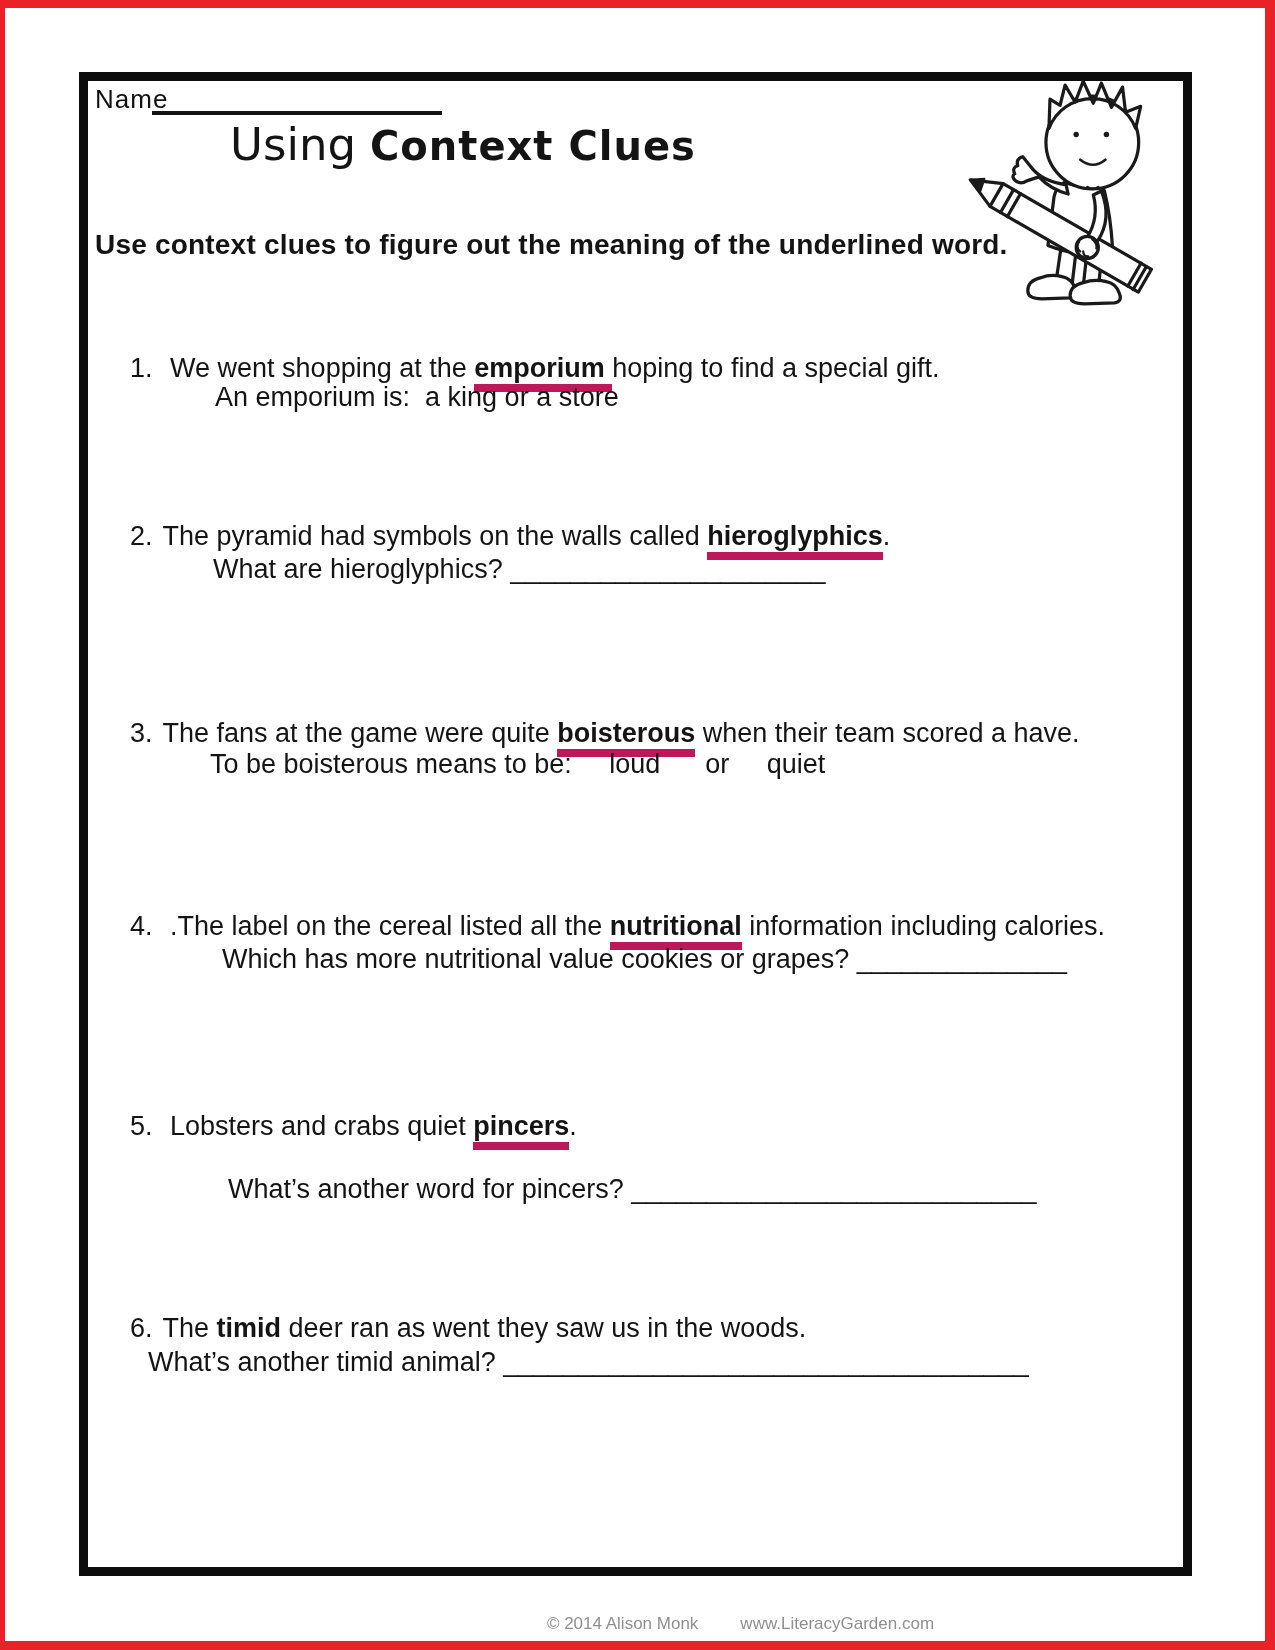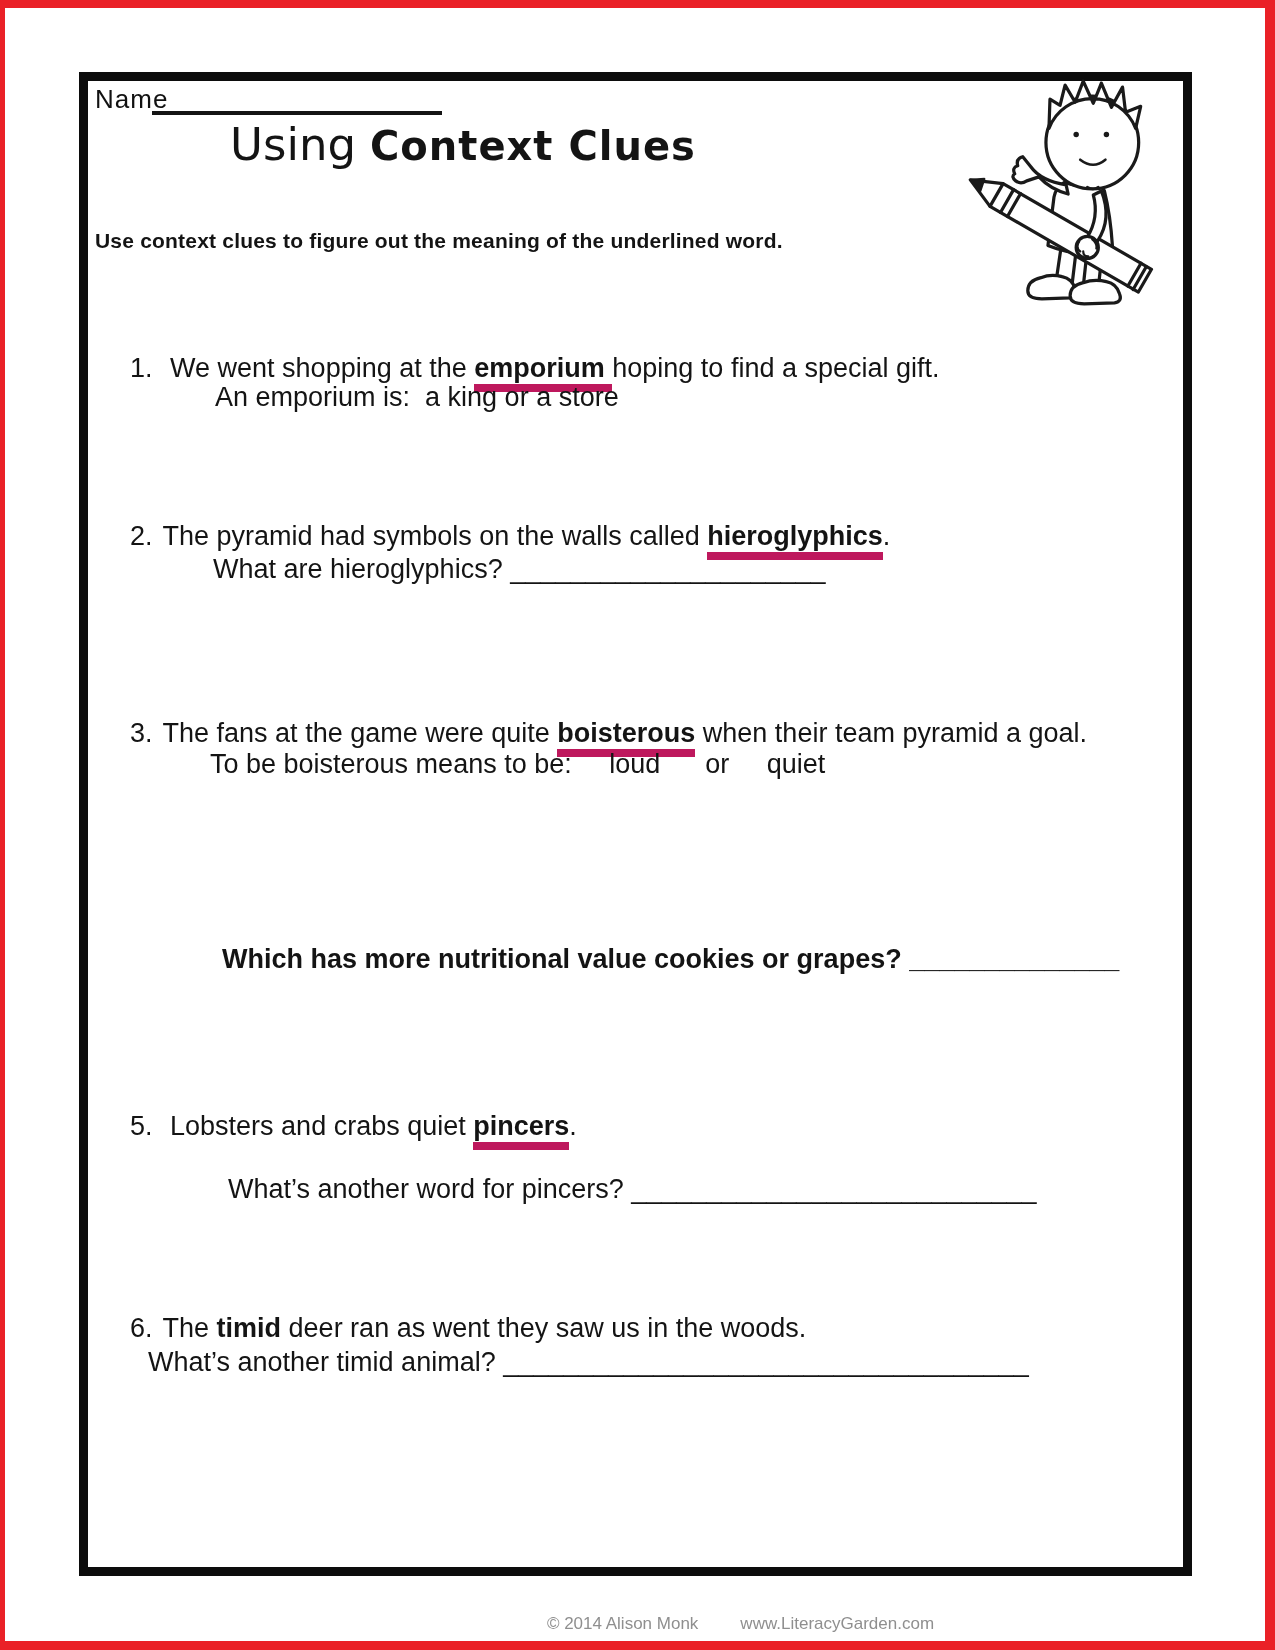--- a/index.html
+++ b/index.html
@@ -20,21 +20,21 @@
   }
 
   .name-row{position:absolute;left:95px;top:84px;}
   .name-label{font-size:26px;letter-spacing:1px;color:#111;}
   .name-line{position:absolute;left:152px;top:87px;width:290px;height:24px;border-bottom:4px solid #141414;}
 
   .title{position:absolute;left:230px;top:118px;white-space:nowrap;}
   .title .light{font-family:"DejaVu Sans",sans-serif;font-weight:400;font-size:45px;letter-spacing:0px;}
   .title .heavy{font-family:"DejaVu Sans",sans-serif;font-weight:800;font-size:40px;letter-spacing:1px;margin-left:14px;}
 
-  .instruction{position:absolute;left:95px;top:229px;font-size:21px;font-weight:700;letter-spacing:0.2px;}
+  .instruction{position:absolute;left:95px;top:229px;font-size:28px;font-weight:700;letter-spacing:0.2px;}
 
   .illustration{position:absolute;left:928px;top:74px;width:252px;height:244px;}
 
   .qline{position:absolute;white-space:pre;font-size:27px;line-height:1.15;}
   .qnum{margin-right:10px;}
   .kw{font-weight:700;white-space:pre;border-bottom:8px solid #be185d;padding-bottom:1px;}
   .kw.plain{border-bottom:none;}
   .subline{position:absolute;white-space:pre;font-size:27px;line-height:1.15;}
 
   .footer{position:absolute;left:528px;top:1594px;font-size:17px;color:#8f8f8f;white-space:pre;}
@@ -103,25 +103,28 @@
     <span class="qnum">1.</span><span> We went shopping at the </span><span class="kw">emporium </span><span>hoping to find a special gift.</span>
   </div>
   <div class="subline" style="left:215px;top:382px;">An emporium is:  a king or a store</div>
 
   <div class="qline" style="left:100px;top:490px;">
     <span class="qnum">2.</span><span>The pyramid had symbols on the walls called </span><span class="kw">hieroglyphics</span><span>.</span>
   </div>
   <div class="subline" style="left:213px;top:554px;">What are hieroglyphics? _____________________</div>
 
   <div class="qline" style="left:100px;top:687px;">
-    <span class="qnum">3.</span><span>The fans at the game were quite </span><span class="kw">boisterous</span><span> when their team pyramid a goal.</span>
+    <span class="qnum">3.</span><span>The fans at the game were quite </span><span class="kw">boisterous</span><span> when their team scored a have.</span>
   </div>
   <div class="subline" style="left:210px;top:749px;">To be boisterous means to be:     loud      or     quiet</div>
 
-  <div class="subline" style="left:222px;top:944px;font-weight:bold;">Which has more nutritional value cookies or grapes? ______________</div>
+  <div class="qline" style="left:100px;top:880px;">
+    <span class="qnum">4.</span><span> .The label on the cereal listed all the </span><span class="kw">nutritional</span><span> information including calories.</span>
+  </div>
+  <div class="subline" style="left:222px;top:944px;">Which has more nutritional value cookies or grapes? ______________</div>
 
   <div class="qline" style="left:100px;top:1080px;">
     <span class="qnum">5.</span><span> Lobsters and crabs quiet </span><span class="kw">pincers</span><span>.</span>
   </div>
   <div class="subline" style="left:228px;top:1174px;">What’s another word for pincers? ___________________________</div>
 
   <div class="qline" style="left:100px;top:1282px;">
     <span class="qnum">6.</span><span>The </span><span class="kw plain">timid</span><span> deer ran as went they saw us in the woods.</span>
   </div>
   <div class="subline" style="left:148px;top:1347px;">What’s another timid animal? ___________________________________</div>

